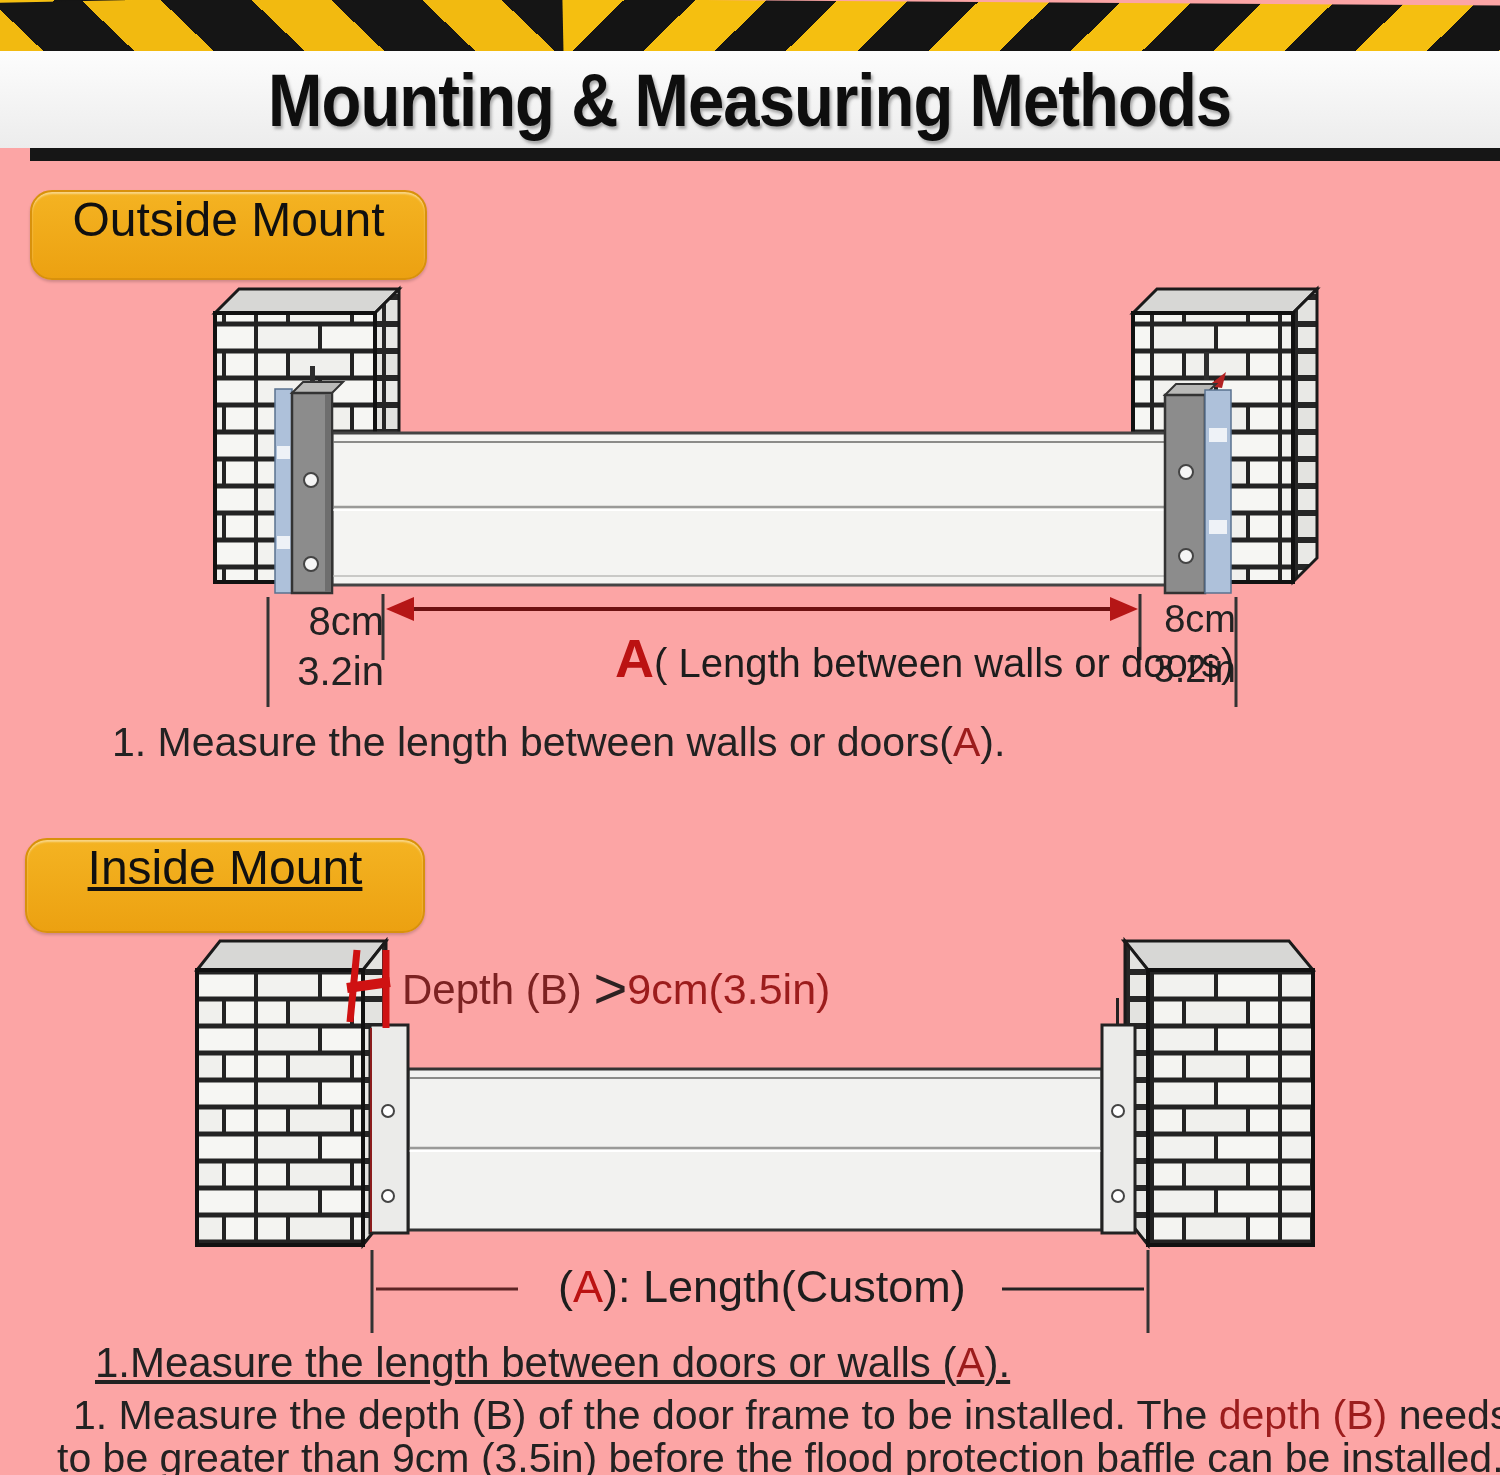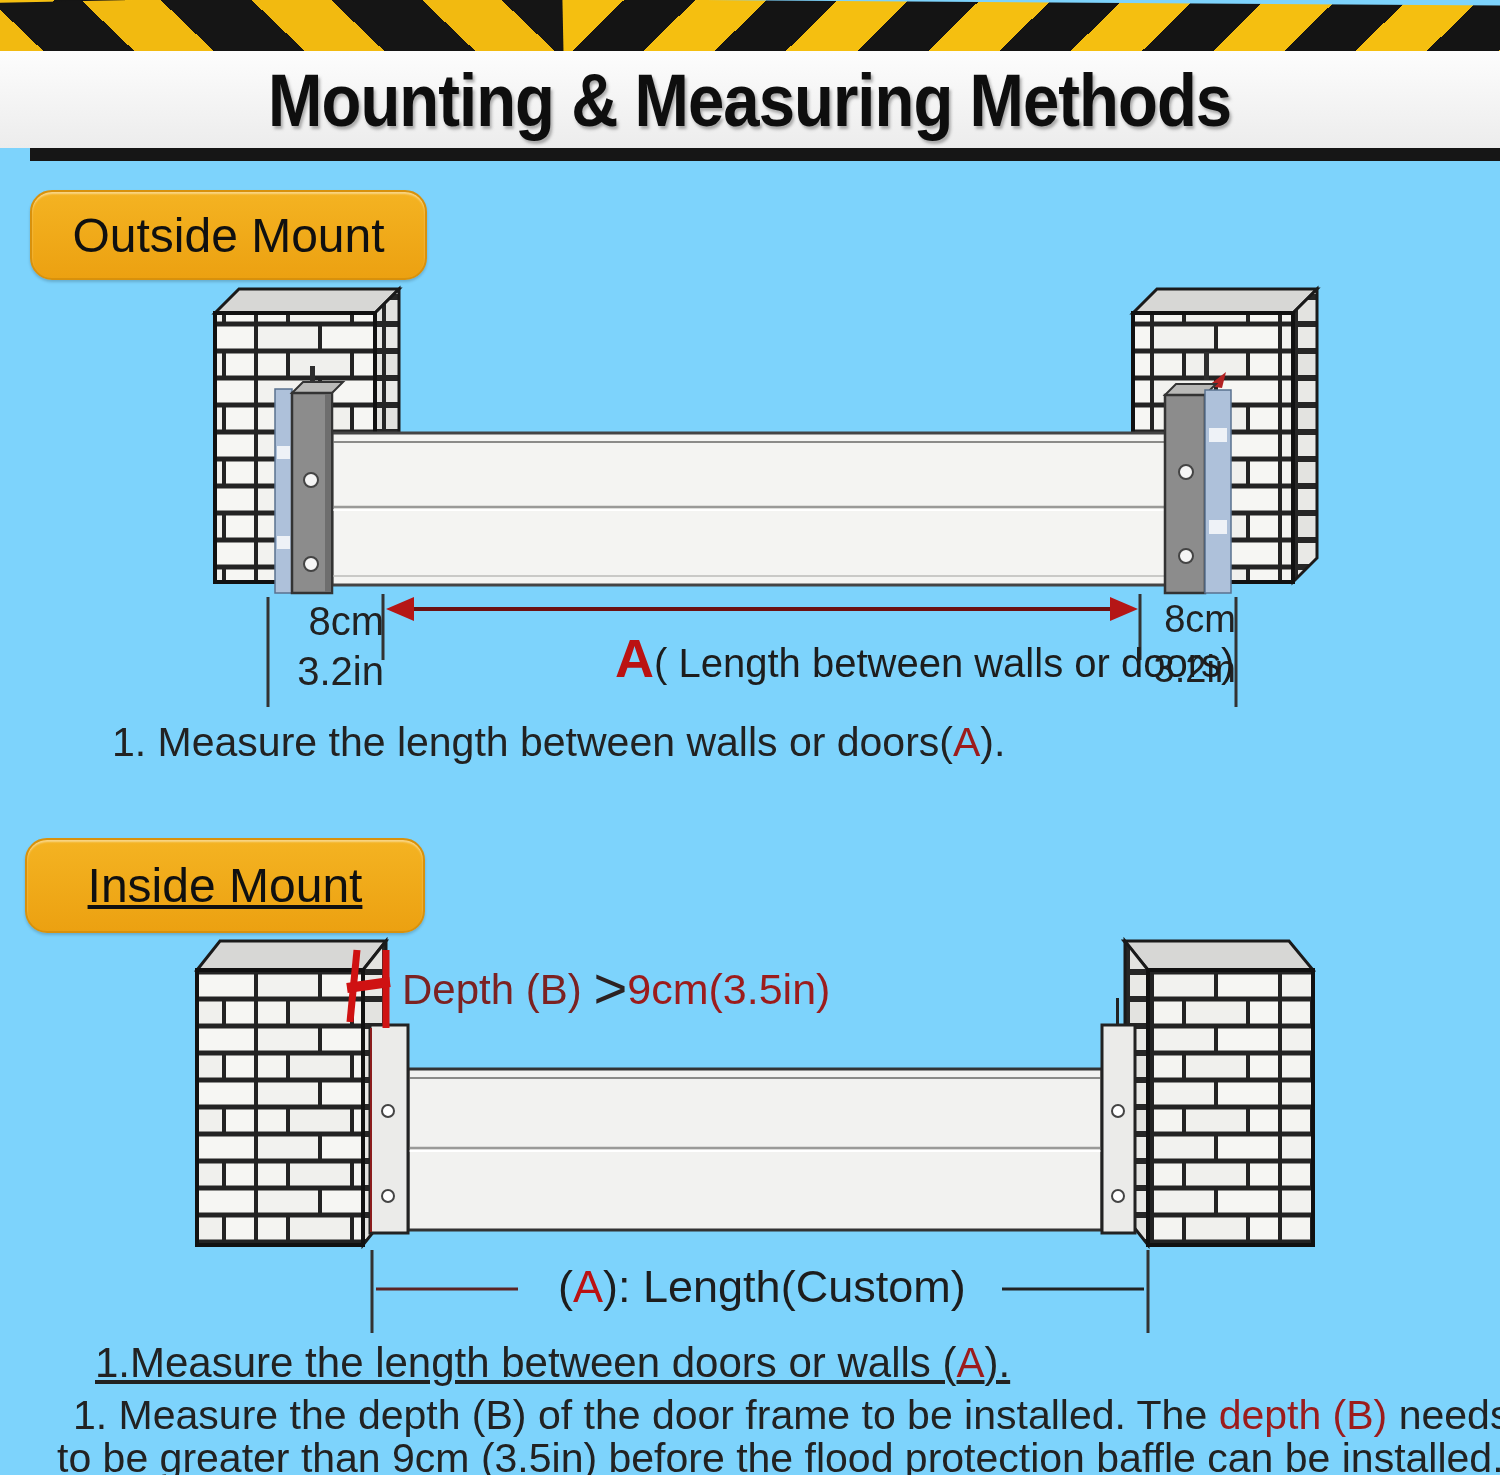--- a/index.html
+++ b/index.html
@@ -1,34 +1,34 @@
 <!DOCTYPE html>
 <html><head>
 <meta charset="utf-8">
 <style>
   html,body{margin:0;padding:0;background:#ffffff;}
-  #stage{position:relative;width:1500px;height:1475px;background:#7dd3fc;overflow:hidden;
+  #stage{position:relative;width:1500px;height:1475px;background:#fca5a5;overflow:hidden;
          font-family:"Liberation Sans",sans-serif;color:#1c1c1c;}
   
   .tape-band{position:absolute;left:-12px;top:-5px;width:1530px;height:56px;
     background:repeating-linear-gradient(135deg,#f5bf10 0 50px,#141414 50px 100px);
     transform:rotate(.4deg);transform-origin:left center;overflow:hidden;}
   .tape-overlay{position:absolute;left:0;top:-8px;width:575px;height:72px;
     background:repeating-linear-gradient(45deg,#f2ba10 0 55px,#151515 55px 118px);
     transform:rotate(-1.6deg);transform-origin:right center;}
   .title-band{position:absolute;left:0;top:51px;width:1500px;height:97px;
     background:linear-gradient(#fdfdfd,#ececec);
     display:flex;align-items:center;justify-content:center;}
   .main-title{font-weight:bold;font-size:68px;letter-spacing:-1px;color:#0e0e0e;
     transform:scaleX(.96) scaleY(1.08);white-space:nowrap;
     text-shadow:2px 3px 3px rgba(110,110,110,.55),1px 1px 0 #f4f4f4;}
   .black-bar{position:absolute;left:30px;top:148px;width:1470px;height:13px;background:#161616;}
   
   .badge{position:absolute;background:linear-gradient(#f4b322,#eca111);
-    border:2px solid #d8910c;border-radius:22px;display:flex;align-items:center;justify-content:center;
+    border:2px solid #d8910c;border-radius:22px;display:flex;justify-content:center;
     font-size:48px;color:#101010;box-shadow:inset 0 2px 2px rgba(255,255,255,.45),0 2px 3px rgba(0,0,0,.18);}
   #badge-outside{left:30px;top:190px;width:393px;height:86px;}
   #badge-inside{left:25px;top:838px;width:396px;height:91px;text-decoration:underline;}
   
   .diagram{position:absolute;left:0;}
   
   .lbl{position:absolute;white-space:nowrap;line-height:1.15;}
   .dim{font-size:40px;color:#222;text-align:right;}
   .red{color:#9c1c1c;}
   .bright-red{color:#bb1212;}

